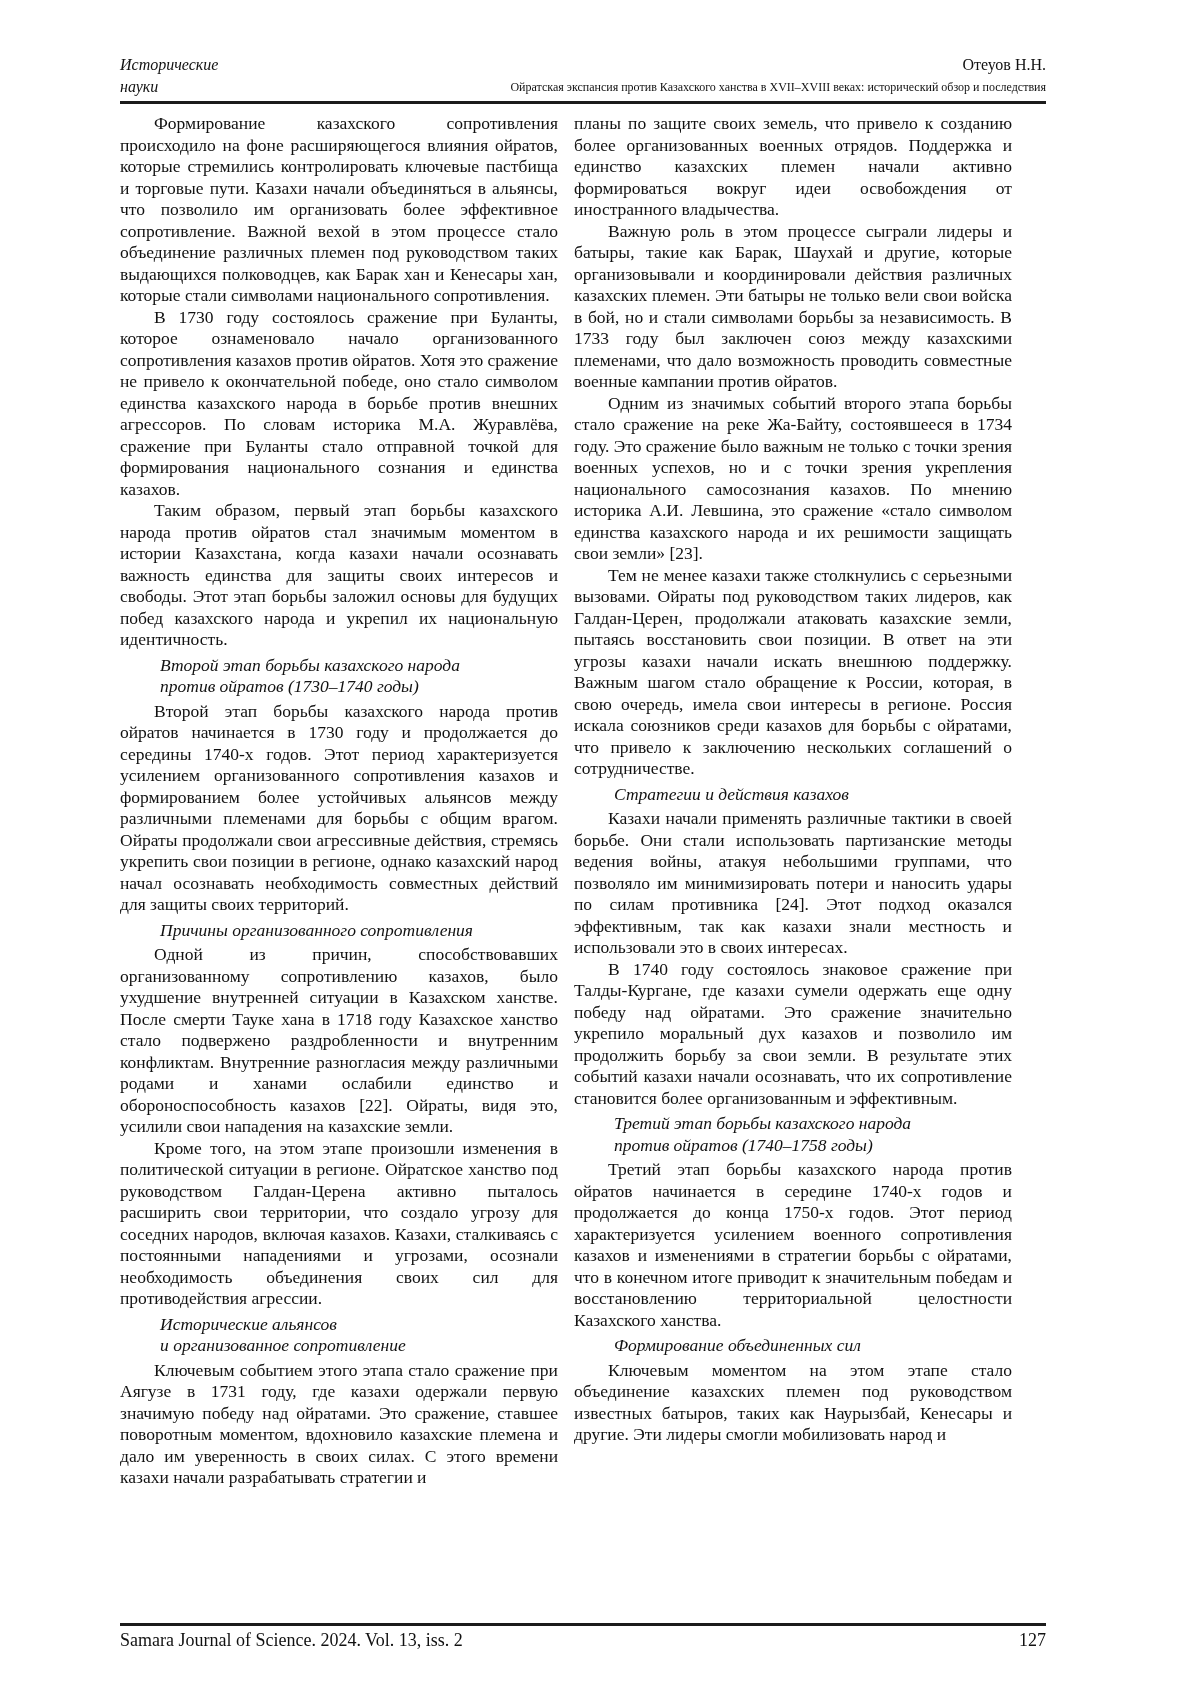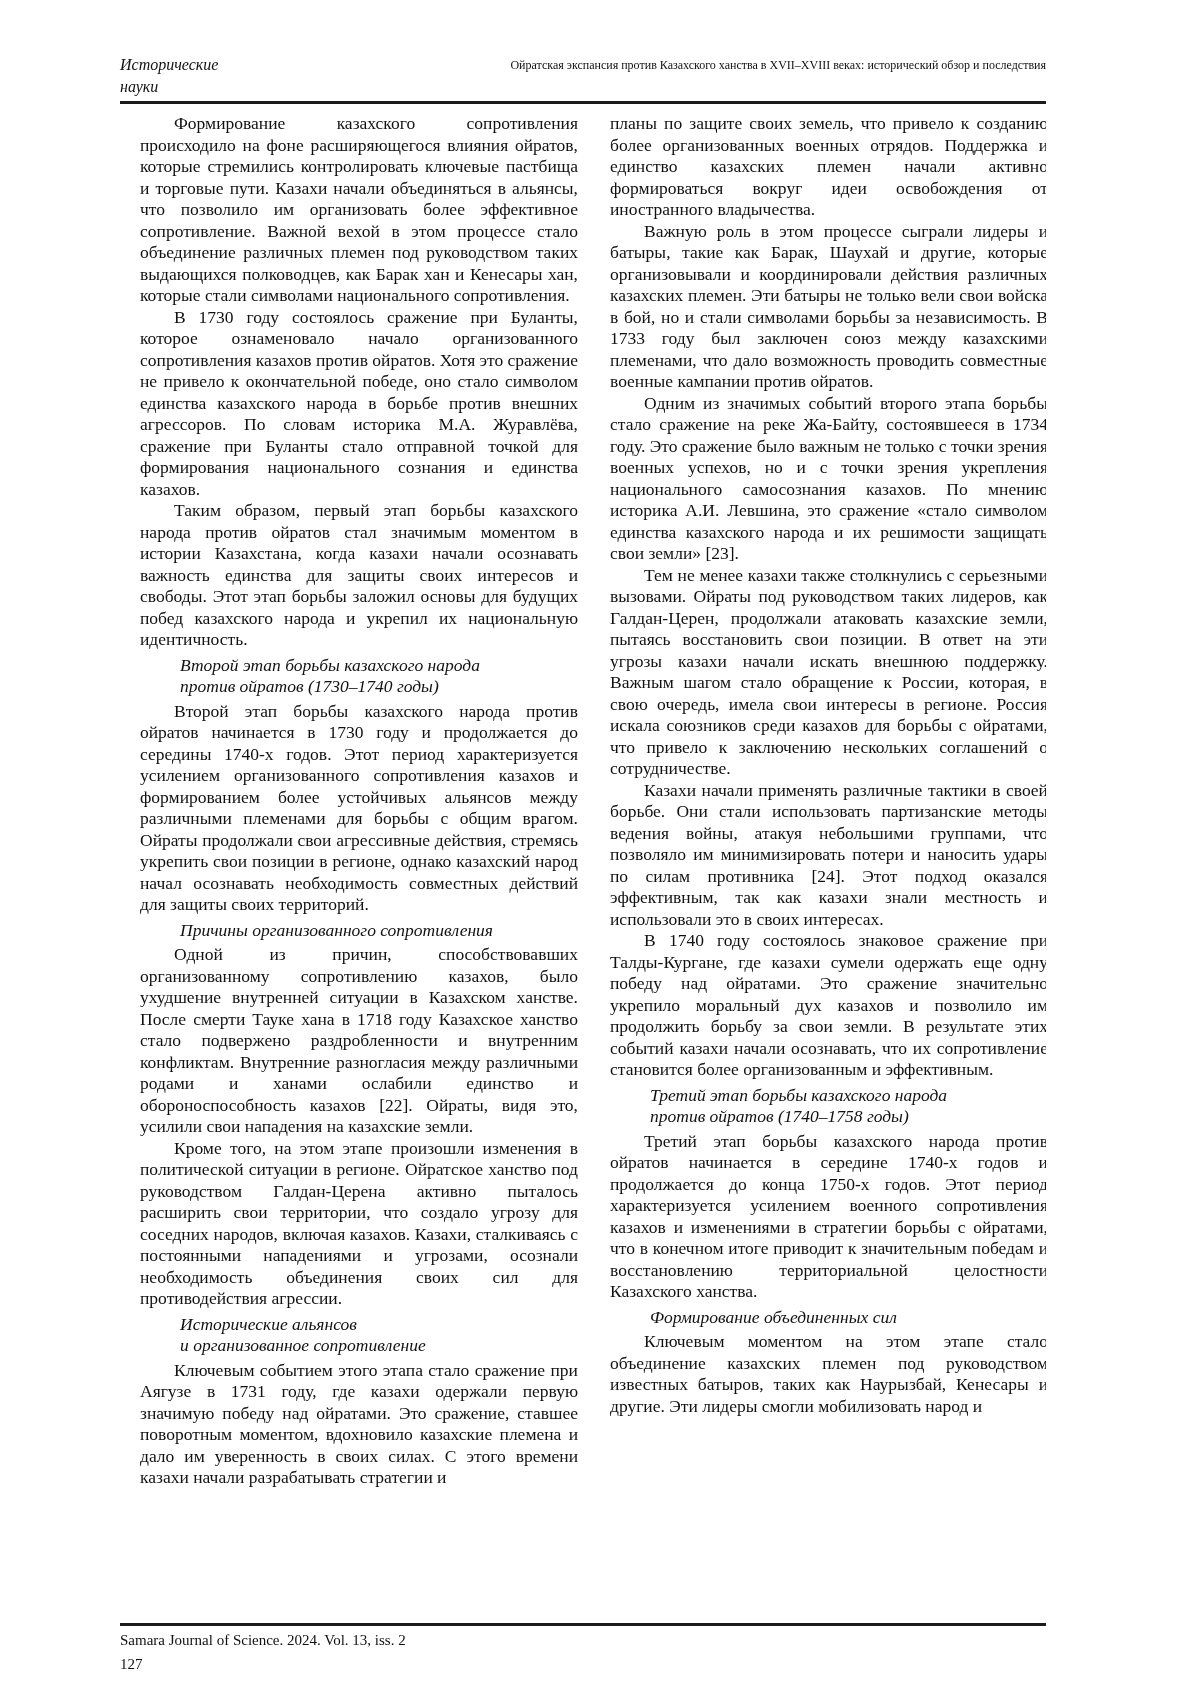--- a/index.html
+++ b/index.html
@@ -27,22 +27,21 @@
   .header-right { flex: 1 1 auto; display: flex; flex-direction: column; }
   .author-line { text-align: right; font-size: 16px; line-height: 22px; }
   .title-line  { text-align: right; font-size: 12px; line-height: 22px; }
   .header-rule { border: 0; border-top: 3px solid #1b1b1b; margin-top: 3px; }
   
   .columns {
     margin-top: 9px;
     height: 1508px;
     overflow: hidden;
     display: flex;
-    gap: 32px;
-    margin-left: 20px;
+    gap: 16px;
   }
   .col { width: 438px; flex: 0 0 438px; overflow: hidden; }
   .para {
     font-size: 17.5px;
     line-height: 21.5px;
     text-align: justify;
     text-indent: 34px;
   }
   .para.noindent { text-indent: 0; }
   .subheading {
@@ -50,37 +49,37 @@
     font-size: 17.5px;
     line-height: 21.5px;
     padding-left: 40px;
     margin: 4px 0 3px 0;
   }
   
   .footer-rule { border: 0; border-top: 3px solid #1b1b1b; margin-top: 2px; }
   .footer {
     display: flex;
     justify-content: space-between;
-    font-size: 15px;
+    font-size: 18px;
     line-height: 24px;
     margin-top: 2px;
-    flex-direction: column;
   }
 </style>
 </head>
 <body>
 
 <div class="page">
 
   <div class="header">
     <div class="rubric">
       <div>Исторические</div>
       <div>науки</div>
     </div>
     <div class="header-right">
+      <div class="author-line">Отеуов Н.Н.</div>
       <div class="title-line">Ойратская экспансия против Казахского ханства в XVII–XVIII веках: исторический обзор и последствия</div>
     </div>
   </div>
   <hr class="header-rule">
 
   <div class="columns">
     <div class="col">
         <p class="para">Формирование казахского сопротивления происходило на фоне расширяющегося влияния ойратов, которые стремились контролировать ключевые пастбища и торговые пути. Казахи начали объединяться в альянсы, что позволило им организовать более эффективное сопротивление. Важной вехой в этом процессе стало объединение различных племен под руководством таких выдающихся полководцев, как Барак хан и Кенесары хан, которые стали символами национального сопротивления.</p>
         <p class="para">В 1730 году состоялось сражение при Буланты, которое ознаменовало начало организованного сопротивления казахов против ойратов. Хотя это сражение не привело к окончательной победе, оно стало символом единства казахского народа в борьбе против внешних агрессоров. По словам историка М.А. Журавлёва, сражение при Буланты стало отправной точкой для формирования национального сознания и единства казахов.</p>
         <p class="para">Таким образом, первый этап борьбы казахского народа против ойратов стал значимым моментом в истории Казахстана, когда казахи начали осознавать важность единства для защиты своих интересов и свободы. Этот этап борьбы заложил основы для будущих побед казахского народа и укрепил их национальную идентичность.</p>
@@ -90,20 +89,21 @@
         <p class="para">Одной из причин, способствовавших организованному сопротивлению казахов, было ухудшение внутренней ситуации в Казахском ханстве. После смерти Тауке хана в 1718 году Казахское ханство стало подвержено раздробленности и внутренним конфликтам. Внутренние разногласия между различными родами и ханами ослабили единство и обороноспособность казахов [22]. Ойраты, видя это, усилили свои нападения на казахские земли.</p>
         <p class="para">Кроме того, на этом этапе произошли изменения в политической ситуации в регионе. Ойратское ханство под руководством Галдан-Церена активно пыталось расширить свои территории, что создало угрозу для соседних народов, включая казахов. Казахи, сталкиваясь с постоянными нападениями и угрозами, осознали необходимость объединения своих сил для противодействия агрессии.</p>
         <div class="subheading"><span>Исторические альянсов</span><br><span>и организованное сопротивление</span></div>
         <p class="para">Ключевым событием этого этапа стало сражение при Аягузе в 1731 году, где казахи одержали первую значимую победу над ойратами. Это сражение, ставшее поворотным моментом, вдохновило казахские племена и дало им уверенность в своих силах. С этого времени казахи начали разрабатывать стратегии и</p>
       </div>
     <div class="col">
         <p class="para noindent">планы по защите своих земель, что привело к созданию более организованных военных отрядов. Поддержка и единство казахских племен начали активно формироваться вокруг идеи освобождения от иностранного владычества.</p>
         <p class="para">Важную роль в этом процессе сыграли лидеры и батыры, такие как Барак, Шаухай и другие, которые организовывали и координировали действия различных казахских племен. Эти батыры не только вели свои войска в бой, но и стали символами борьбы за независимость. В 1733 году был заключен союз между казахскими племенами, что дало возможность проводить совместные военные кампании против ойратов.</p>
         <p class="para">Одним из значимых событий второго этапа борьбы стало сражение на реке Жа-Байту, состоявшееся в 1734 году. Это сражение было важным не только с точки зрения военных успехов, но и с точки зрения укрепления национального самосознания казахов. По мнению историка А.И. Левшина, это сражение «стало символом единства казахского народа и их решимости защищать свои земли» [23].</p>
         <p class="para">Тем не менее казахи также столкнулись с серьезными вызовами. Ойраты под руководством таких лидеров, как Галдан-Церен, продолжали атаковать казахские земли, пытаясь восстановить свои позиции. В ответ на эти угрозы казахи начали искать внешнюю поддержку. Важным шагом стало обращение к России, которая, в свою очередь, имела свои интересы в регионе. Россия искала союзников среди казахов для борьбы с ойратами, что привело к заключению нескольких соглашений о сотрудничестве.</p>
+        <div class="subheading"><span>Стратегии и действия казахов</span></div>
         <p class="para">Казахи начали применять различные тактики в своей борьбе. Они стали использовать партизанские методы ведения войны, атакуя небольшими группами, что позволяло им минимизировать потери и наносить удары по силам противника [24]. Этот подход оказался эффективным, так как казахи знали местность и использовали это в своих интересах.</p>
         <p class="para">В 1740 году состоялось знаковое сражение при Талды-Кургане, где казахи сумели одержать еще одну победу над ойратами. Это сражение значительно укрепило моральный дух казахов и позволило им продолжить борьбу за свои земли. В результате этих событий казахи начали осознавать, что их сопротивление становится более организованным и эффективным.</p>
         <div class="subheading"><span>Третий этап борьбы казахского народа</span><br><span>против ойратов (1740–1758 годы)</span></div>
         <p class="para">Третий этап борьбы казахского народа против ойратов начинается в середине 1740-х годов и продолжается до конца 1750-х годов. Этот период характеризуется усилением военного сопротивления казахов и изменениями в стратегии борьбы с ойратами, что в конечном итоге приводит к значительным победам и восстановлению территориальной целостности Казахского ханства.</p>
         <div class="subheading"><span>Формирование объединенных сил</span></div>
         <p class="para">Ключевым моментом на этом этапе стало объединение казахских племен под руководством известных батыров, таких как Наурызбай, Кенесары и другие. Эти лидеры смогли мобилизовать народ и</p>
       </div>
   </div>
 
   <hr class="footer-rule">

